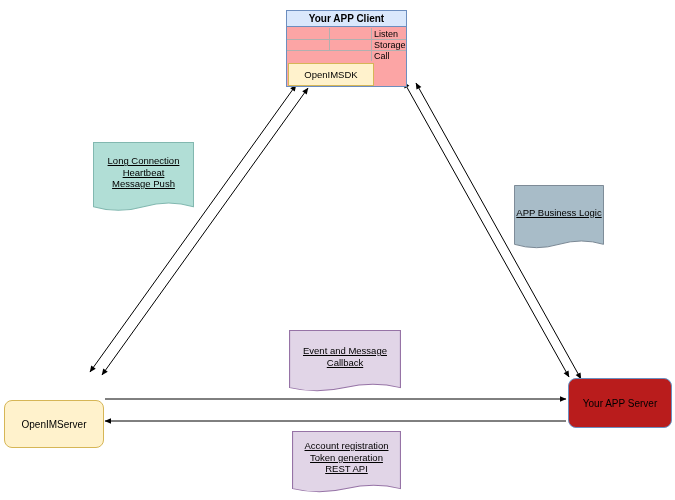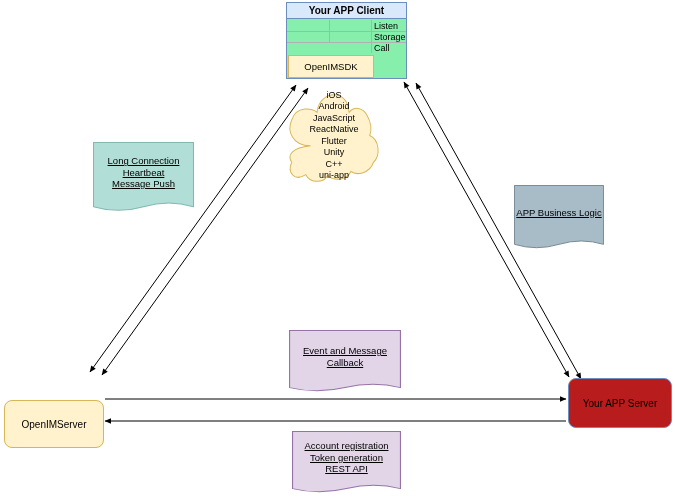--- a/index.html
+++ b/index.html
@@ -5,21 +5,21 @@
   * { margin:0; padding:0; box-sizing:border-box; }
   html,body { background:#ffffff; }
   body { font-family:"Liberation Sans", sans-serif; color:#000; }
   .canvas { position:relative; width:675px; height:500px; background:#ffffff; overflow:hidden; }
 
   .arrows { position:absolute; left:0; top:0; z-index:1; }
 
   .shape { position:absolute; z-index:2; }
 
   
-  .client-box { left:286px; top:2px; width:121px; height:77px; border:1px solid #6c8ebf; background:#86efac; }
+  .client-box { left:286px; top:10px; width:121px; height:77px; border:1px solid #6c8ebf; background:#fca5a5; }
   .client-header { position:absolute; left:0; top:0; right:0; height:16px; background:#dae8fc;
                    border-bottom:1px solid #6c8ebf; font-size:10px; font-weight:bold;
                    text-align:center; line-height:16px; }
   .client-label { position:absolute; left:87px; font-size:9px; line-height:11px; white-space:nowrap; }
   .lbl0 { top:18px; } .lbl1 { top:29px; } .lbl2 { top:40px; }
   .iline { position:absolute; background:#b0b0b0; }
   .h1 { left:0; top:28px; width:119px; height:1px; }
   .h2 { left:0; top:39px; width:119px; height:1px; }
   .v1 { left:84px; top:17px; width:1px; height:33px; }
   .v2 { left:42px; top:17px; width:1px; height:22px; }
@@ -72,38 +72,20 @@
     <div class="client-label lbl0">Listen</div>
     <div class="client-label lbl1">Storage</div>
     <div class="client-label lbl2">Call</div>
     <div class="iline h1"></div>
     <div class="iline h2"></div>
     <div class="iline v1"></div>
     <div class="iline v2"></div>
     <div class="sdk-box" style="background-color: rgb(255, 242, 204);">OpenIMSDK</div>
   </div>
 
-  <div class="shape cloud-wrap">
-    <svg viewBox="0 0 100 100" preserveAspectRatio="none">
-      <path d="M25,60 C5,60 0,45 5,35 C10,20.5 28,23.5 32,27.5 C33,15.5 43,10.5 50,10.5
-               C58,10.5 65,15.5 66,27.5 C71,22 80,22 85,30 C90,38 90,45 88,50
-               C98,54 100,69 92,76 C88,87 74,89 68,85 C64,93 51,95 43,89
-               C39,96 25,97 20,88 C8,95 0,86 5,76 C0,69 5,62 25,60 Z" stroke-width="1" fill="#fff2cc" stroke="#d6b656"></path>
-    </svg>
-    <div class="cloud-text">
-      <div>iOS</div>
-      <div>Android</div>
-      <div>JavaScript</div>
-      <div>ReactNative</div>
-      <div>Flutter</div>
-      <div>Unity</div>
-      <div>C++</div>
-      <div>uni-app</div>
-    </div>
-  </div>
 
   <div class="shape note note-long">
     <svg viewBox="0 0 100 70" preserveAspectRatio="none">
       <path d="M0.5,0.5 L99.5,0.5 L99.5,62 Q75,55 50,62 Q25,69 0.5,62 Z" stroke-width="1" fill="#b1ded6" stroke="#82b8b0"></path>
     </svg>
     <div class="note-text">
       <div>Long Connection</div>
       <div>Heartbeat</div>
       <div>Message Push</div>
     </div>

